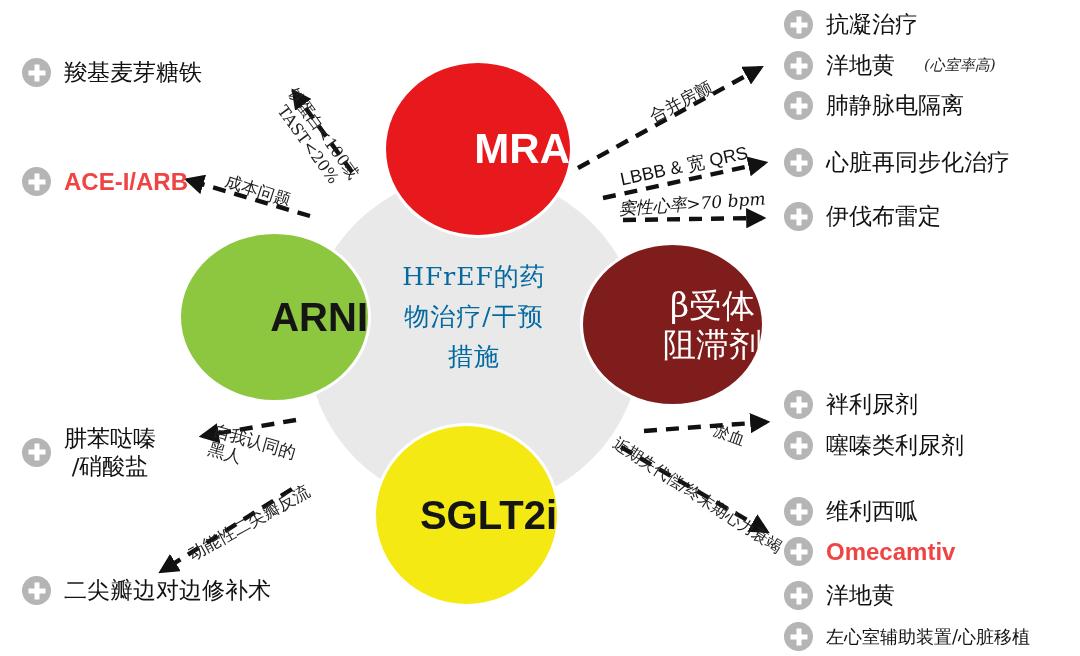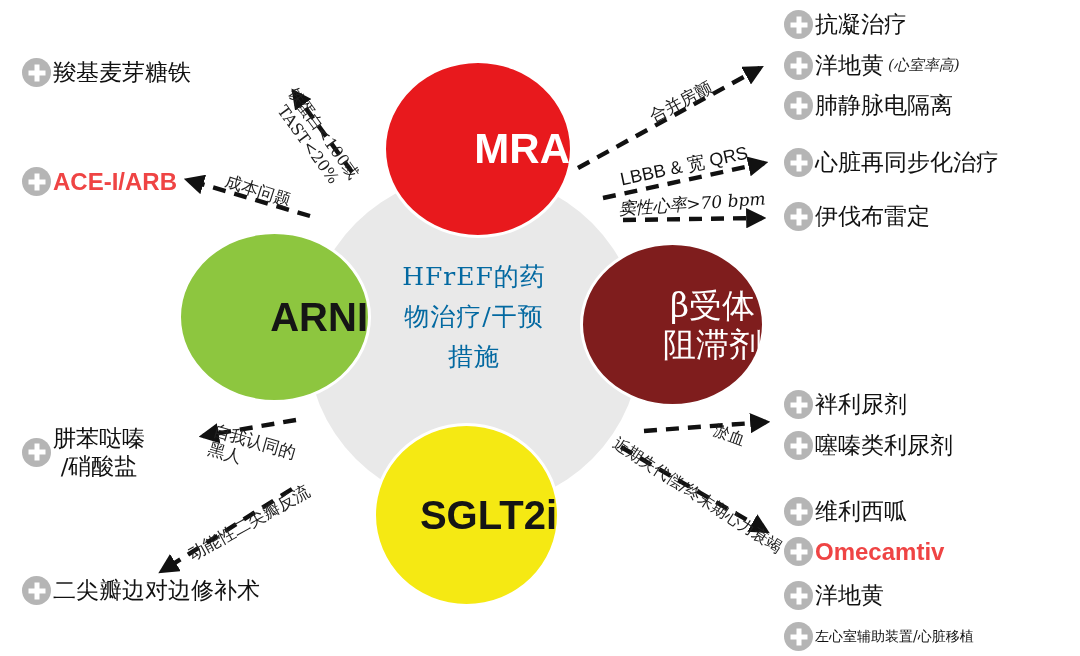--- a/index.html
+++ b/index.html
@@ -18,30 +18,30 @@
   .c-beta{left:580px;top:242px;width:185px;height:165px;}
   .c-sglt{left:373px;top:423px;width:187px;height:184px;}
   .c-label{font-family:"Liberation Sans",sans-serif;font-weight:bold;}
   .mra-label{font-size:42px;color:#fff;}
   .arni-label{font-size:40px;color:#151515;}
   .beta-label{font-family:"DejaVu Serif","Liberation Serif",serif;font-weight:normal;
               font-size:33px;line-height:39px;color:#fff;}
   .sglt-label{font-size:40px;color:#151515;}
 
   
-  .item{position:absolute;display:flex;align-items:center;gap:2px;white-space:nowrap;}
+  .item{position:absolute;display:flex;align-items:center;gap:13px;white-space:nowrap;}
   .plus{width:29px;height:29px;border-radius:50%;position:relative;flex:0 0 auto;}
   .plus::before,.plus::after{content:"";position:absolute;background:#fff;left:50%;top:50%;}
   .plus::before{width:17px;height:5px;transform:translate(-50%,-50%);}
   .plus::after{width:5px;height:17px;transform:translate(-50%,-50%);}
   .ilabel{font-size:23px;color:#111;}
-  .ilabel.small{font-size:14px;}
+  .ilabel.small{font-size:18px;}
   .ilabel.two{line-height:28px;}
   .latin{font-family:"Liberation Sans",sans-serif;font-weight:bold;font-size:24px;color:#ef4444;}
-  .note{font-size:15px;font-style:italic;color:#222;margin-left:2px;}
+  .note{font-size:15px;font-style:italic;color:#222;margin-left:16px;}
 
   
   svg.arrows{position:absolute;left:0;top:0;pointer-events:none;}
 
   
   .alabel{position:absolute;color:#222;white-space:nowrap;transform-origin:center center;}
   .al-iron{left:316px;top:139px;font-size:16px;line-height:19px;text-align:center;
            transform:translate(-50%,-50%) rotate(54deg);}
   .al-cost{left:258px;top:191px;font-size:17px;transform:translate(-50%,-50%) rotate(18deg);}
   .al-af{left:681px;top:102px;font-size:17px;transform:translate(-50%,-50%) rotate(-28deg);}

